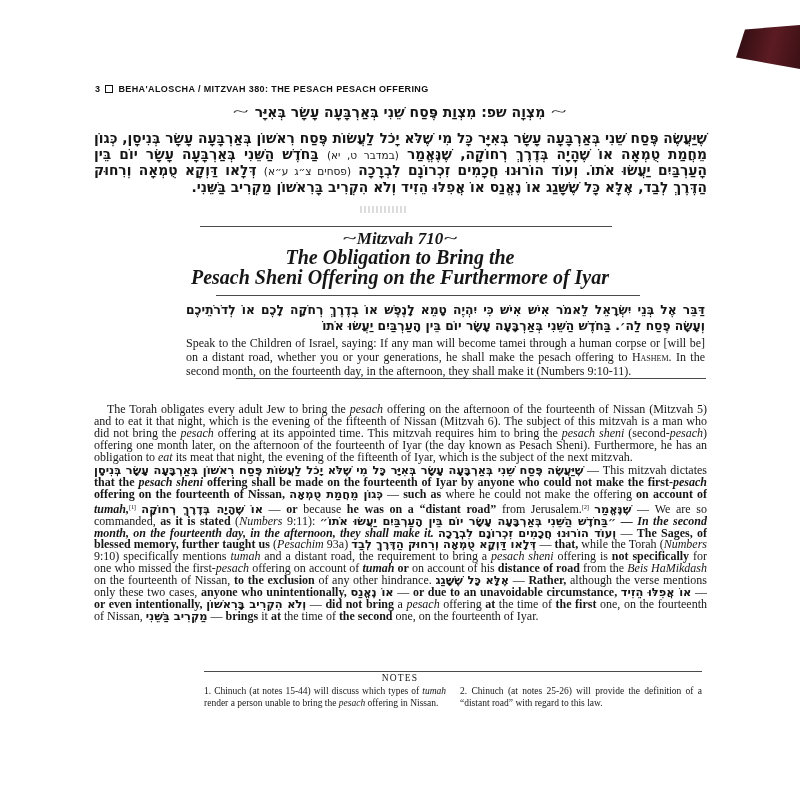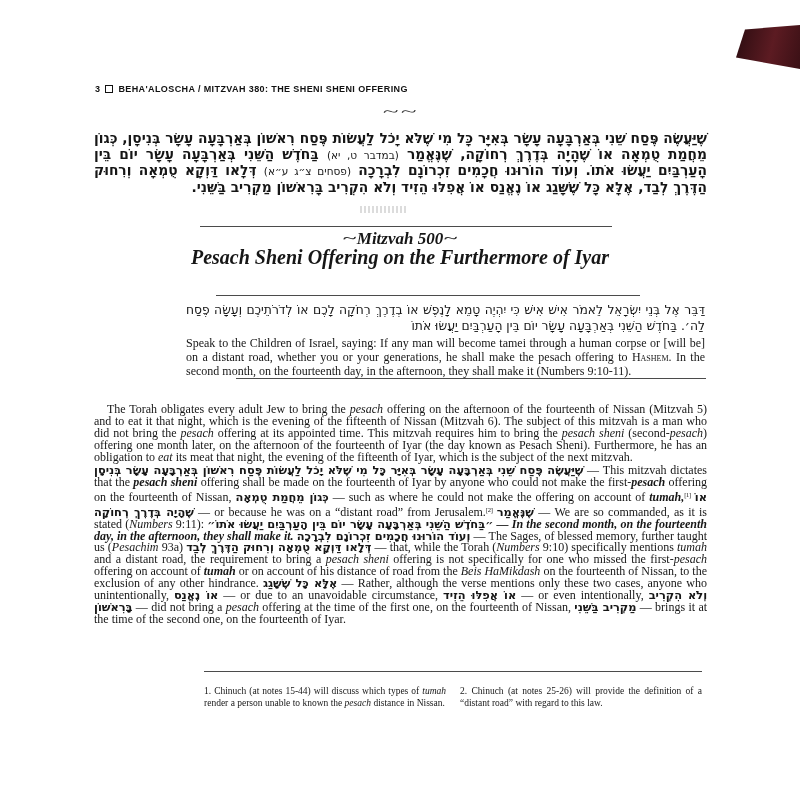--- a/index.html
+++ b/index.html
@@ -43,33 +43,33 @@
   .rule4{top:671px;left:204px;width:498px;}
 
   .mitz-label{position:absolute;top:229px;left:94px;width:612px;text-align:center;
               font-weight:bold;font-style:italic;font-size:17px;}
   .mitz-label .orn{font-size:12px;vertical-align:2px;}
   .mitz-title{position:absolute;top:248px;left:94px;width:612px;text-align:center;
               font-weight:bold;font-style:italic;font-size:20px;line-height:19.5px;}
 
   
   .verse-heb{position:absolute;top:302px;left:186px;width:519px;direction:rtl;
-             text-align:justify;font-family:"DejaVu Sans",sans-serif;font-weight:normal;
+             text-align:justify;font-family:"DejaVu Sans",sans-serif;font-weight:bold;
              font-size:12.3px;line-height:16px;}
   .verse-trans{position:absolute;top:336px;left:186px;width:519px;
                font-size:12px;line-height:14.2px;text-align:justify;}
 
   
   .bodytext{position:absolute;top:388px;left:94px;width:613px;font-size:12px;
             line-height:11.95px;text-align:justify;height:278px;overflow:hidden;}
   .para1{text-indent:13px;margin:16px 0 1px 0;}
   .para2{margin:0;}
 
   .st-p{}
-  .st-b{font-weight:normal;}
+  .st-b{font-weight:bold;}
   .st-i{font-style:italic;}
   .st-bi{font-weight:bold;font-style:italic;}
   .st-sc{font-variant:small-caps;}
   .st-sup{font-size:6.5px;vertical-align:4px;letter-spacing:-.3px;}
   .st-h{font-family:"DejaVu Sans",sans-serif;font-weight:bold;font-size:11.4px;
         unicode-bidi:isolate;}
   .st-hs{font-family:"DejaVu Sans",sans-serif;font-size:10px;unicode-bidi:isolate;}
 
   
   .notes-label{position:absolute;top:673px;left:94px;width:612px;text-align:center;
@@ -81,57 +81,60 @@
 </head>
 <body>
 
 <div class="page">
 
   <div class="corner"></div>
 
   <div class="header">
     <span>3</span>
     <span class="sq"></span>
-    <span>BEHA'ALOSCHA / MITZVAH 380: THE SHENI SHENI OFFERING</span>
+    <span>BEHA'ALOSCHA / MITZVAH 380: THE PESACH PESACH OFFERING</span>
   </div>
 
   <div class="heb-title">
     <span class="orn">~</span>
+    <span class="txt">מִצְוָה שפ: מִצְוַת פֶּסַח שֵׁנִי בְּאַרְבָּעָה עָשָׂר בְּאִיָּר</span>
     <span class="orn">~</span>
   </div>
 
   <div class="heb-intro"><span class="st-h" dir="rtl">שֶׁיַּעֲשֶׂה פֶּסַח שֵׁנִי בְּאַרְבָּעָה עָשָׂר בְּאִיָּר כָּל מִי שֶׁלֹּא יָכֹל לַעֲשׂוֹת פֶּסַח רִאשׁוֹן בְּאַרְבָּעָה עָשָׂר בְּנִיסָן, כְּגוֹן מֵחֲמַת טֻמְאָה אוֹ שֶׁהָיָה בְּדֶרֶךְ רְחוֹקָה, שֶׁנֶּאֱמַר </span><span class="st-hs" dir="rtl">(במדבר ט, יא)</span><span class="st-h" dir="rtl"> בַּחֹדֶשׁ הַשֵּׁנִי בְּאַרְבָּעָה עָשָׂר יוֹם בֵּין הָעַרְבַּיִם יַעֲשׂוּ אֹתוֹ. וְעוֹד הוֹרוּנוּ חֲכָמִים זִכְרוֹנָם לִבְרָכָה </span><span class="st-hs" dir="rtl">(פסחים צ״ג ע״א)</span><span class="st-h" dir="rtl"> דְּלָאו דַּוְקָא טֻמְאָה וְרִחוּק הַדֶּרֶךְ לְבַד, אֶלָּא כָּל שֶׁשָּׁגַג אוֹ נֶאֱנַס אוֹ אֲפִלּוּ הֵזִיד וְלֹא הִקְרִיב בָּרִאשׁוֹן מַקְרִיב בַּשֵּׁנִי.</span></div>
 
   <div class="watermark"></div>
 
   <div class="rule rule1"></div>
 
   <div class="mitz-label">
     <span class="orn">~</span>
-    <span>Mitzvah 500</span>
+    <span>Mitzvah 710</span>
     <span class="orn">~</span>
   </div>
 
   <div class="mitz-title">
+    <div>The Obligation to Bring the</div>
     <div>Pesach Sheni Offering on the Furthermore of Iyar</div>
   </div>
 
   <div class="rule rule2"></div>
 
   <div class="verse-heb">דַּבֵּר אֶל בְּנֵי יִשְׂרָאֵל לֵאמֹר אִישׁ אִישׁ כִּי יִהְיֶה טָמֵא לָנֶפֶשׁ אוֹ בְדֶרֶךְ רְחֹקָה לָכֶם אוֹ לְדֹרֹתֵיכֶם וְעָשָׂה פֶסַח לַה׳. בַּחֹדֶשׁ הַשֵּׁנִי בְּאַרְבָּעָה עָשָׂר יוֹם בֵּין הָעַרְבַּיִם יַעֲשׂוּ אֹתוֹ</div>
   <div class="verse-trans"><span class="st-p">Speak to the Children of Israel, saying: If any man will become tamei through a human corpse or [will be] on a distant road, whether you or your generations, he shall make the pesach offering to </span><span class="st-sc">Hashem</span><span class="st-p">. In the second month, on the fourteenth day, in the afternoon, they shall make it (Numbers 9:10-11).</span></div>
 
   <div class="rule rule3"></div>
 
   <div class="bodytext">
     <p class="para1"><span class="st-p">The Torah obligates every adult Jew to bring the </span><span class="st-i">pesach</span><span class="st-p"> offering on the afternoon of the fourteenth of Nissan (Mitzvah 5) and to eat it that night, which is the evening of the fifteenth of Nissan (Mitzvah 6). The subject of this mitzvah is a man who did not bring the </span><span class="st-i">pesach</span><span class="st-p"> offering at its appointed time. This mitzvah requires him to bring the </span><span class="st-i">pesach sheni</span><span class="st-p"> (second-</span><span class="st-i">pesach</span><span class="st-p">) offering one month later, on the afternoon of the fourteenth of Iyar (the day known as Pesach Sheni). Furthermore, he has an obligation to </span><span class="st-i">eat</span><span class="st-p"> its meat that night, the evening of the fifteenth of Iyar, which is the subject of the next mitzvah.</span></p>
     <p class="para2"><span class="st-h" dir="rtl">שֶׁיַּעֲשֶׂה פֶּסַח שֵׁנִי בְּאַרְבָּעָה עָשָׂר בְּאִיָּר כָּל מִי שֶׁלֹּא יָכֹל לַעֲשׂוֹת פֶּסַח רִאשׁוֹן בְּאַרְבָּעָה עָשָׂר בְּנִיסָן</span><span class="st-p"> — This mitzvah dictates </span><span class="st-b">that the </span><span class="st-bi">pesach sheni</span><span class="st-b"> offering shall be made on the fourteenth of Iyar by anyone who could not make the first-</span><span class="st-bi">pesach</span><span class="st-b"> offering on the fourteenth of Nissan,</span><span class="st-p"> </span><span class="st-h" dir="rtl">כְּגוֹן מֵחֲמַת טֻמְאָה</span><span class="st-p"> — </span><span class="st-b">such as</span><span class="st-p"> where he could not make the offering </span><span class="st-b">on account of </span><span class="st-bi">tumah,</span><span class="st-sup">[1]</span><span class="st-p"> </span><span class="st-h" dir="rtl">אוֹ שֶׁהָיָה בְּדֶרֶךְ רְחוֹקָה</span><span class="st-p"> — </span><span class="st-b">or</span><span class="st-p"> because </span><span class="st-b">he was on a “distant road”</span><span class="st-p"> from Jerusalem.</span><span class="st-sup">[2]</span><span class="st-p"> </span><span class="st-h" dir="rtl">שֶׁנֶּאֱמַר</span><span class="st-p"> — We are so commanded, </span><span class="st-b">as it is stated</span><span class="st-p"> (</span><span class="st-i">Numbers</span><span class="st-p"> 9:11): </span><span class="st-h" dir="rtl">״בַּחֹדֶשׁ הַשֵּׁנִי בְּאַרְבָּעָה עָשָׂר יוֹם בֵּין הָעַרְבַּיִם יַעֲשׂוּ אֹתוֹ״</span><span class="st-bi"> — In the second month, on the fourteenth day, in the afternoon, they shall make it.</span><span class="st-p"> </span><span class="st-h" dir="rtl">וְעוֹד הוֹרוּנוּ חֲכָמִים זִכְרוֹנָם לִבְרָכָה</span><span class="st-p"> — </span><span class="st-b">The Sages, of blessed memory, further taught us</span><span class="st-p"> (</span><span class="st-i">Pesachim</span><span class="st-p"> 93a) </span><span class="st-h" dir="rtl">דְּלָאו דַּוְקָא טֻמְאָה וְרִחוּק הַדֶּרֶךְ לְבַד</span><span class="st-p"> — </span><span class="st-b">that,</span><span class="st-p"> while the Torah (</span><span class="st-i">Numbers</span><span class="st-p"> 9:10) specifically mentions </span><span class="st-i">tumah</span><span class="st-p"> and a distant road, the requirement to bring a </span><span class="st-i">pesach sheni</span><span class="st-p"> offering is </span><span class="st-b">not specifically</span><span class="st-p"> for one who missed the first-</span><span class="st-i">pesach</span><span class="st-p"> offering on account of </span><span class="st-bi">tumah</span><span class="st-b"> or</span><span class="st-p"> on account of his </span><span class="st-b">distance of road</span><span class="st-p"> from the </span><span class="st-i">Beis HaMikdash</span><span class="st-p"> on the fourteenth of Nissan, </span><span class="st-b">to the exclusion</span><span class="st-p"> of any other hindrance. </span><span class="st-h" dir="rtl">אֶלָּא כָּל שֶׁשָּׁגַג</span><span class="st-p"> — </span><span class="st-b">Rather,</span><span class="st-p"> although the verse mentions only these two cases, </span><span class="st-b">anyone who unintentionally,</span><span class="st-p"> </span><span class="st-h" dir="rtl">אוֹ נֶאֱנַס</span><span class="st-p"> — </span><span class="st-b">or due to an unavoidable circumstance,</span><span class="st-p"> </span><span class="st-h" dir="rtl">אוֹ אֲפִלּוּ הֵזִיד</span><span class="st-p"> — </span><span class="st-b">or even intentionally,</span><span class="st-p"> </span><span class="st-h" dir="rtl">וְלֹא הִקְרִיב בָּרִאשׁוֹן</span><span class="st-p"> — </span><span class="st-b">did not bring</span><span class="st-p"> a </span><span class="st-i">pesach</span><span class="st-p"> offering </span><span class="st-b">at</span><span class="st-p"> the time of </span><span class="st-b">the first</span><span class="st-p"> one, on the fourteenth of Nissan, </span><span class="st-h" dir="rtl">מַקְרִיב בַּשֵּׁנִי</span><span class="st-p"> — </span><span class="st-b">brings</span><span class="st-p"> it </span><span class="st-b">at</span><span class="st-p"> the time of </span><span class="st-b">the second</span><span class="st-p"> one, on the fourteenth of Iyar.</span></p>
   </div>
 
   <div class="rule rule4"></div>
 
+  <div class="notes-label">NOTES</div>
 
   <div class="notes">
-    <div class="note"><span class="st-p">1. Chinuch (at notes 15-44) will discuss which types of </span><span class="st-i">tumah</span><span class="st-p"> render a person unable to known the </span><span class="st-i">pesach</span><span class="st-p"> distance in Nissan.</span></div>
+    <div class="note"><span class="st-p">1. Chinuch (at notes 15-44) will discuss which types of </span><span class="st-i">tumah</span><span class="st-p"> render a person unable to bring the </span><span class="st-i">pesach</span><span class="st-p"> offering in Nissan.</span></div>
     <div class="note"><span class="st-p">2. Chinuch (at notes 25-26) will provide the definition of a “distant road” with regard to this law.</span></div>
   </div>
 
 </div>
 
 </body></html>

